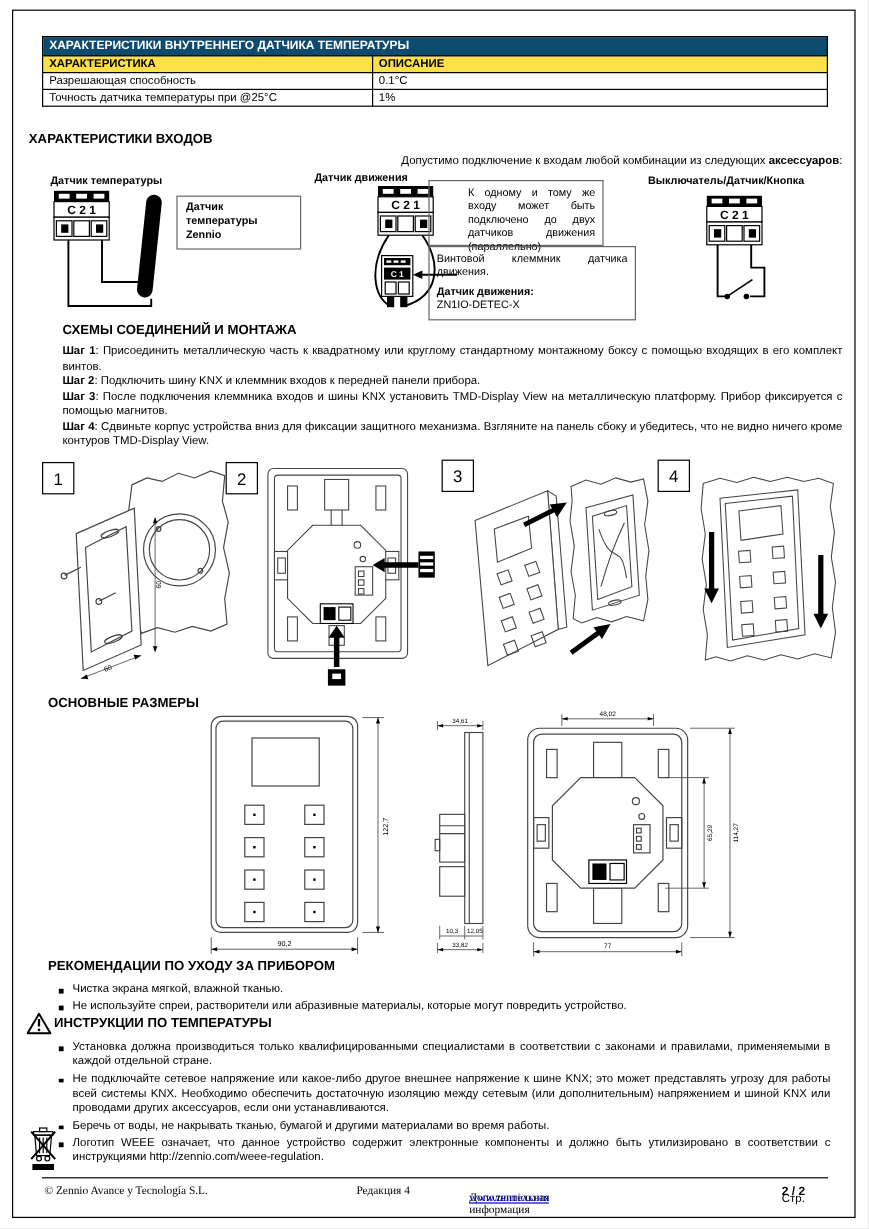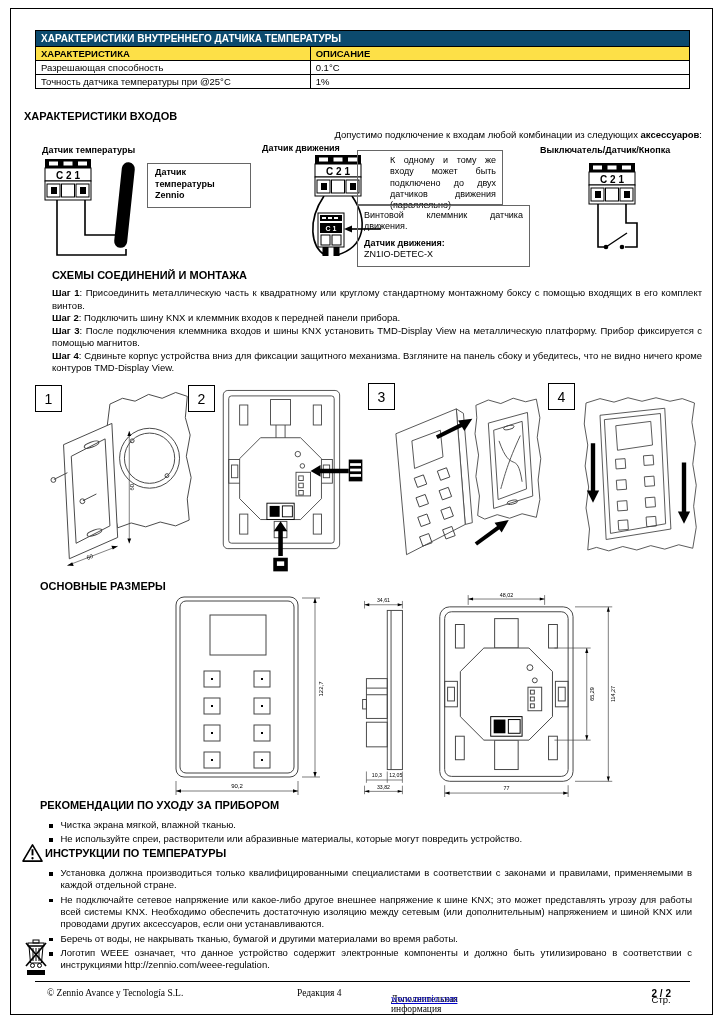--- a/index.html
+++ b/index.html
@@ -450,21 +450,21 @@
     <line x1="12" y1="12" x2="12" y2="25" class="sk" stroke-width="0.7"></line>
     <line x1="15" y1="12" x2="15" y2="25" class="sk" stroke-width="0.7"></line>
     <circle cx="8.5" cy="29.5" r="2" class="sk"></circle>
     <circle cx="15.5" cy="29.5" r="2" class="sk"></circle>
     <line x1="2" y1="7" x2="22" y2="30" stroke="#000" stroke-width="1.7"></line>
     <line x1="22" y1="7" x2="2" y2="30" stroke="#000" stroke-width="1.7"></line>
     <rect x="3" y="34" width="18" height="5" class="b"></rect>
   </svg>
 
   <div class="footer">
-    <span class="ft-serif" style="left:12px;">© Zennio Avance y Tecnología S.L.</span>
+    <span class="ft-serif" style="left:2px;">© Zennio Avance y Tecnología S.L.</span>
     <span class="ft-serif" style="left:262px;">Редакция 4</span>
     <span class="ft-serif" style="left:356px;">
         <span>Дополнительная информация </span>
         <a href="#" class="link">www.zennio.com</a>
       </span>
     <span style="right:19px; font-size:10px;"><span>Стр. </span><b>2 / 2</b></span>
   </div>
 </div>
 
 </body></html>

